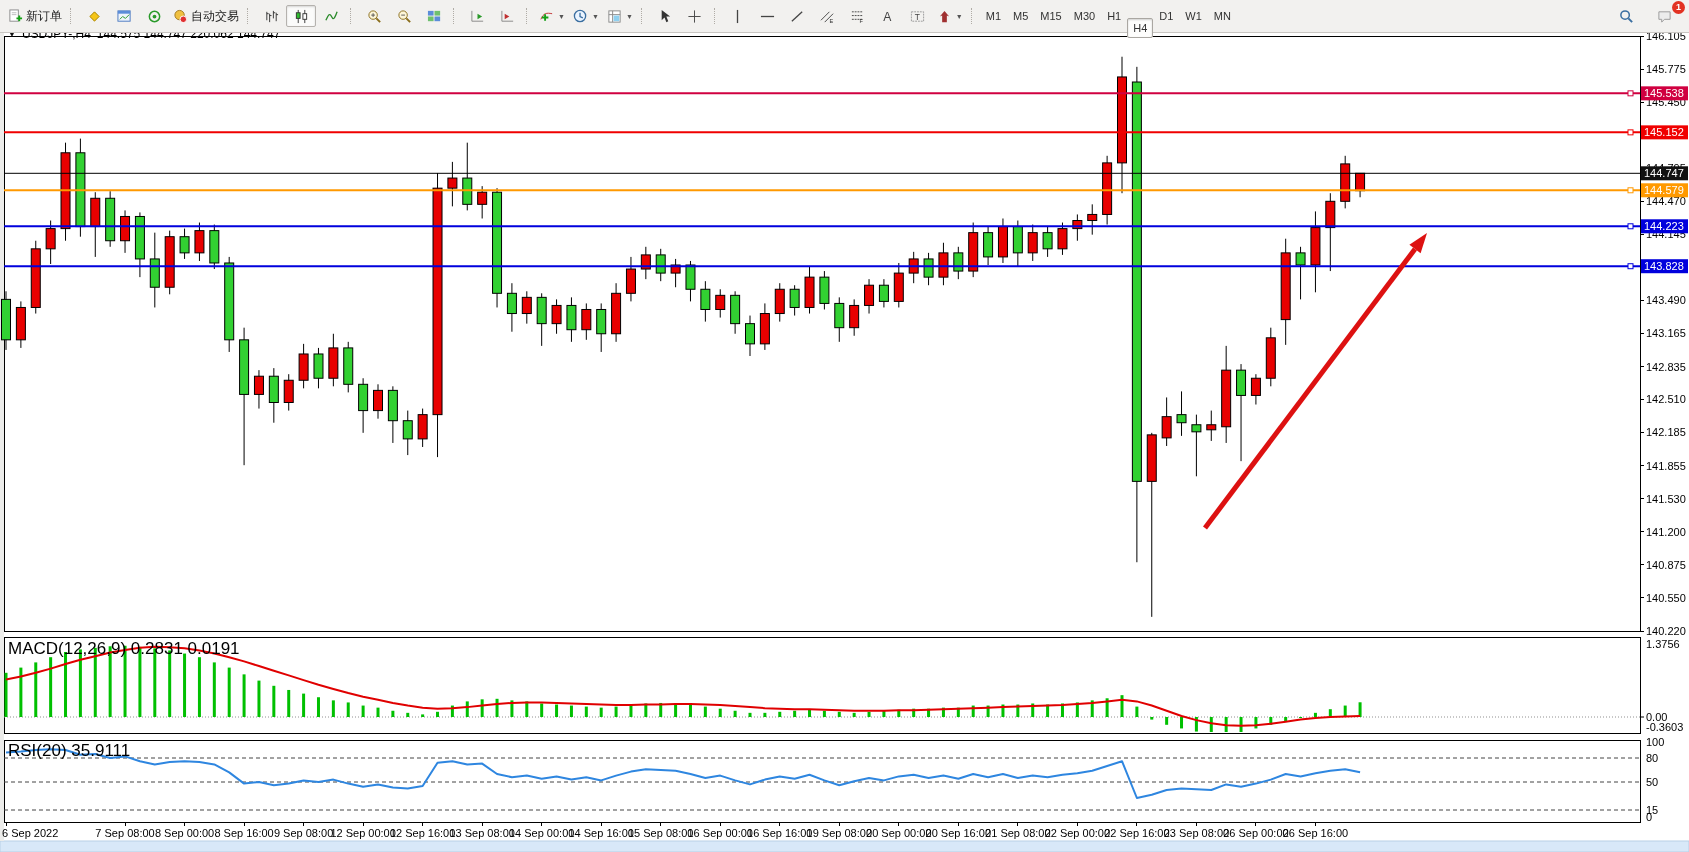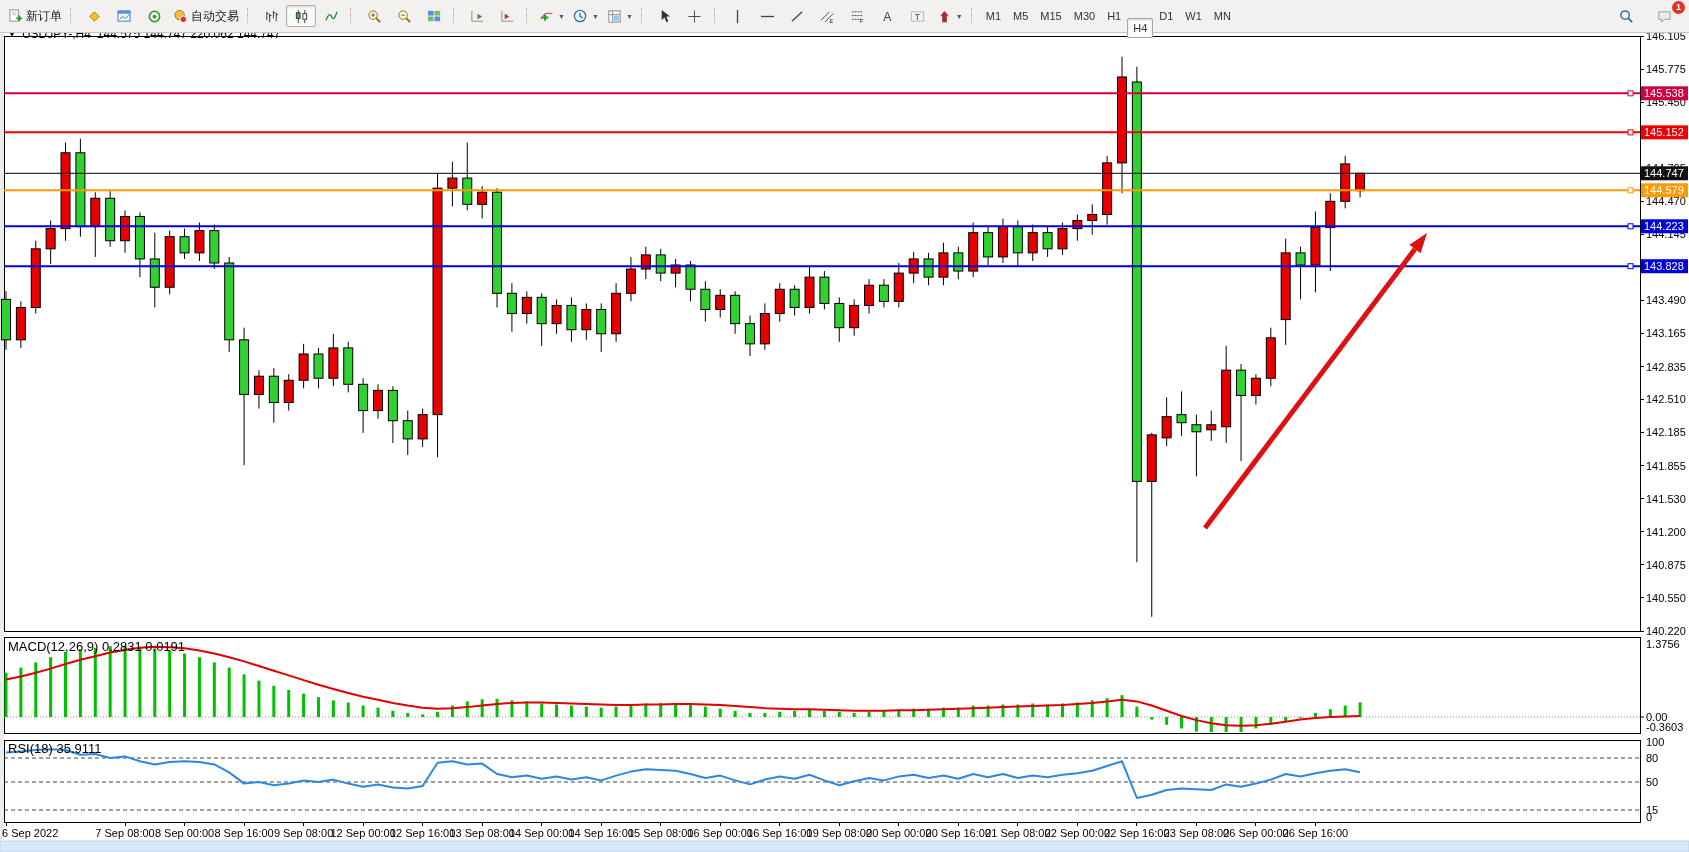--- a/index.html
+++ b/index.html
@@ -17,21 +17,21 @@
   .tf-btn{height:18px;padding:0 5px;font-size:11px;color:#333;display:flex;align-items:center;
     border:1px solid transparent;border-radius:2px;}
   .tf-btn.active{background:#fdfdfc;border-color:#aaa7a2;box-shadow:inset 0 1px 2px rgba(0,0,0,.18);margin-top:23px;}
   #tb-right{margin-left:auto;display:flex;align-items:center;gap:8px;padding-right:6px;}
   .chat-wrap{position:relative;}
   .badge{position:absolute;top:-5px;right:-7px;background:#e23222;color:#fff;border-radius:50%;
     width:13px;height:13px;font-size:9px;line-height:13px;text-align:center;font-weight:bold;}
   
   #chart-svg{position:absolute;left:0;top:0;z-index:1;}
   svg text{font-family:"Liberation Sans",sans-serif;}
-  .overlay{position:absolute;z-index:5;font-size:13px;color:#000;white-space:nowrap;}
+  .overlay{position:absolute;z-index:5;font-size:17px;color:#000;white-space:nowrap;}
   #chart-title{left:8px;top:27px;font-size:12px;display:flex;gap:6px;align-items:center;}
   #chart-title .tri{font-size:8px;color:#111;}
   #macd-label{left:8px;top:639px;}
   #rsi-label{left:8px;top:741px;}
 </style>
 </head>
 <body>
 
 <div id="app">
   <div id="toolbar">
@@ -658,16 +658,16 @@
     <span>USDJPY-,H4</span>
     <span>144.575 144.747 220.062 144.747</span>
   </div>
 
   <div class="overlay" id="macd-label">
     <span>MACD(12,26,9)</span>
     <span>0.2831 0.0191</span>
   </div>
 
   <div class="overlay" id="rsi-label">
-    <span>RSI(18)</span>
+    <span>RSI(20)</span>
     <span>35.9111</span>
   </div>
 </div>
 
 </body></html>

